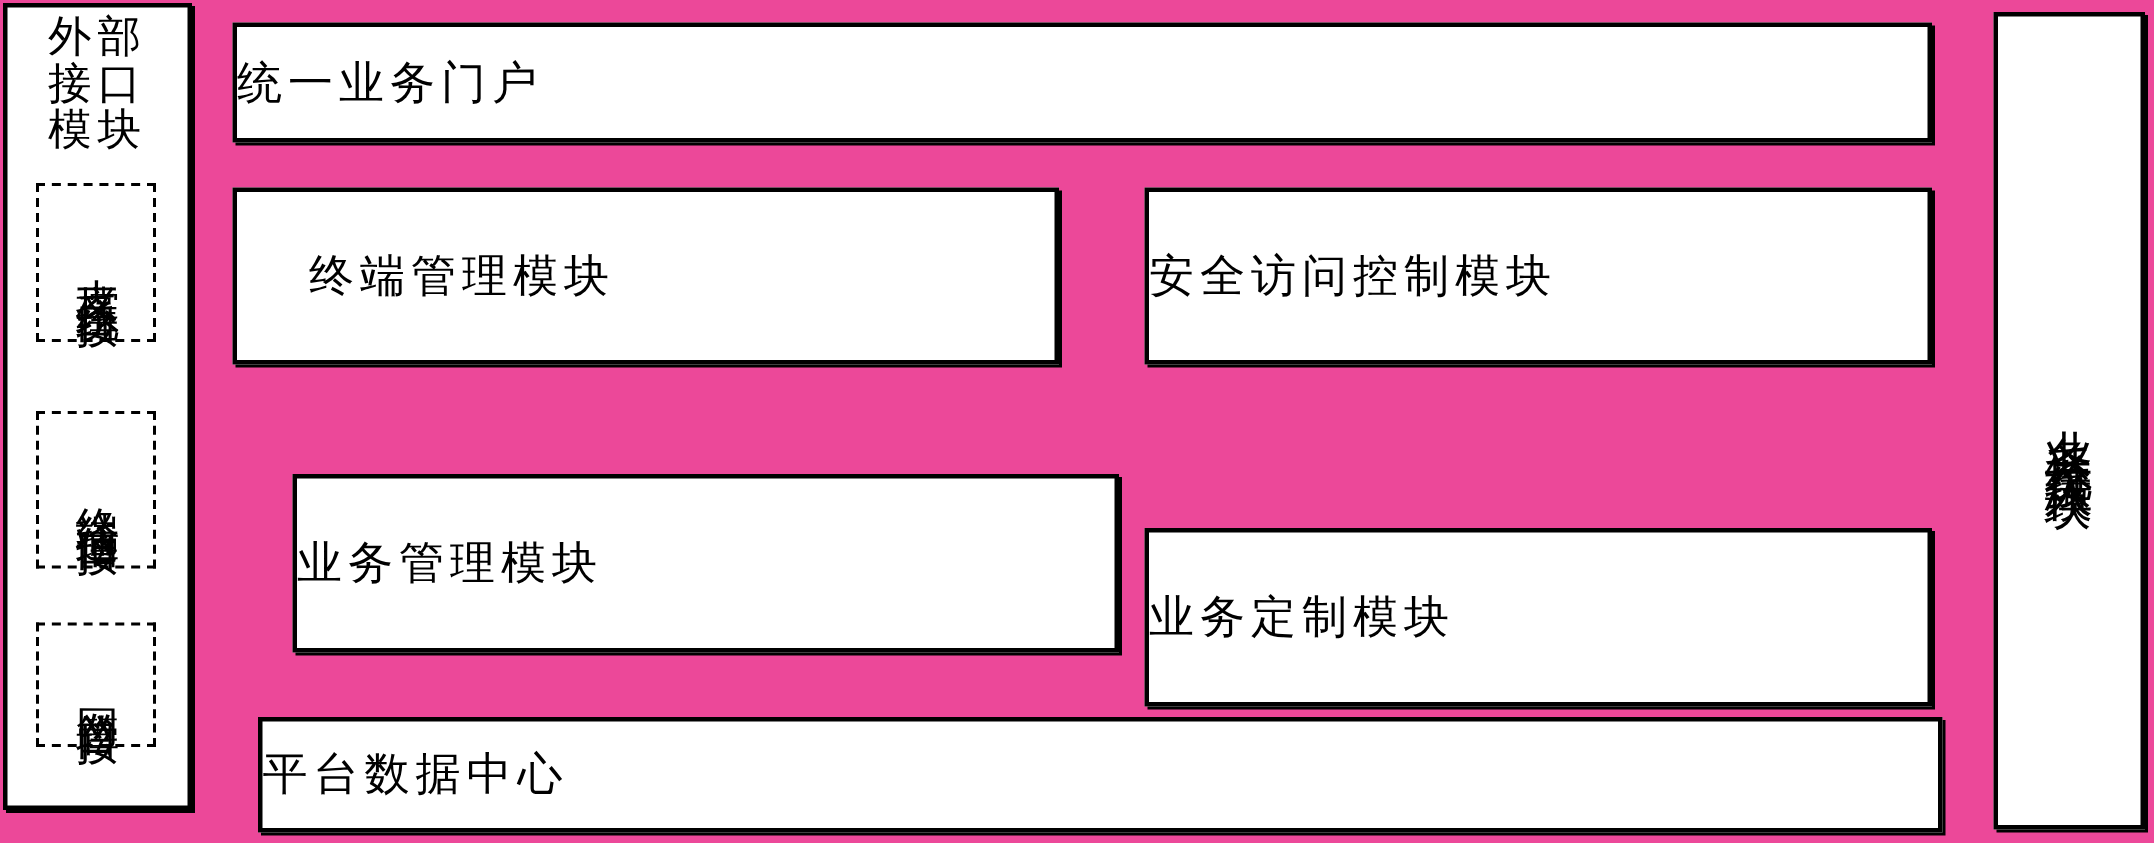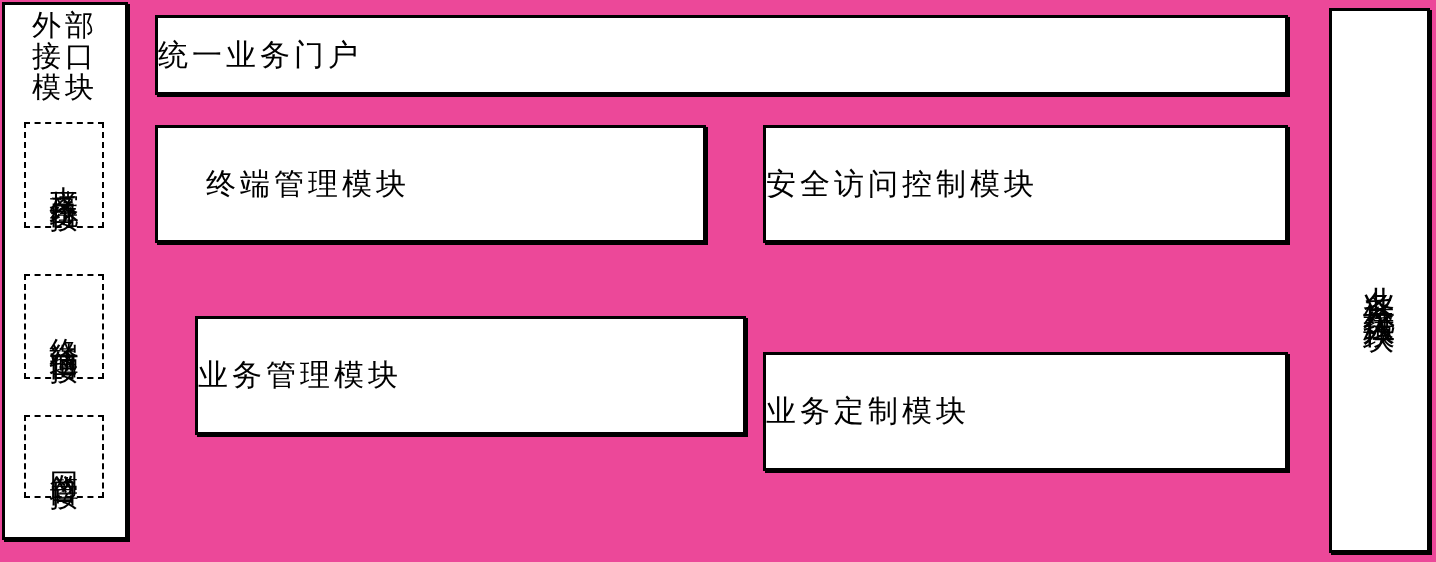--- a/index.html
+++ b/index.html
@@ -128,18 +128,21 @@
   </div>
 
   <div class="box box-busmgmt">
     <span class="label">业务管理模块</span>
   </div>
 
   <div class="box box-buscustom">
     <span class="label">业务定制模块</span>
   </div>
 
+  <div class="box box-datacenter">
+    <span class="label">平台数据中心</span>
+  </div>
 
   <div class="panel panel-right">
     <span class="vtext">业务系统接入模块</span>
   </div>
 
 </div>
 
 </body></html>

